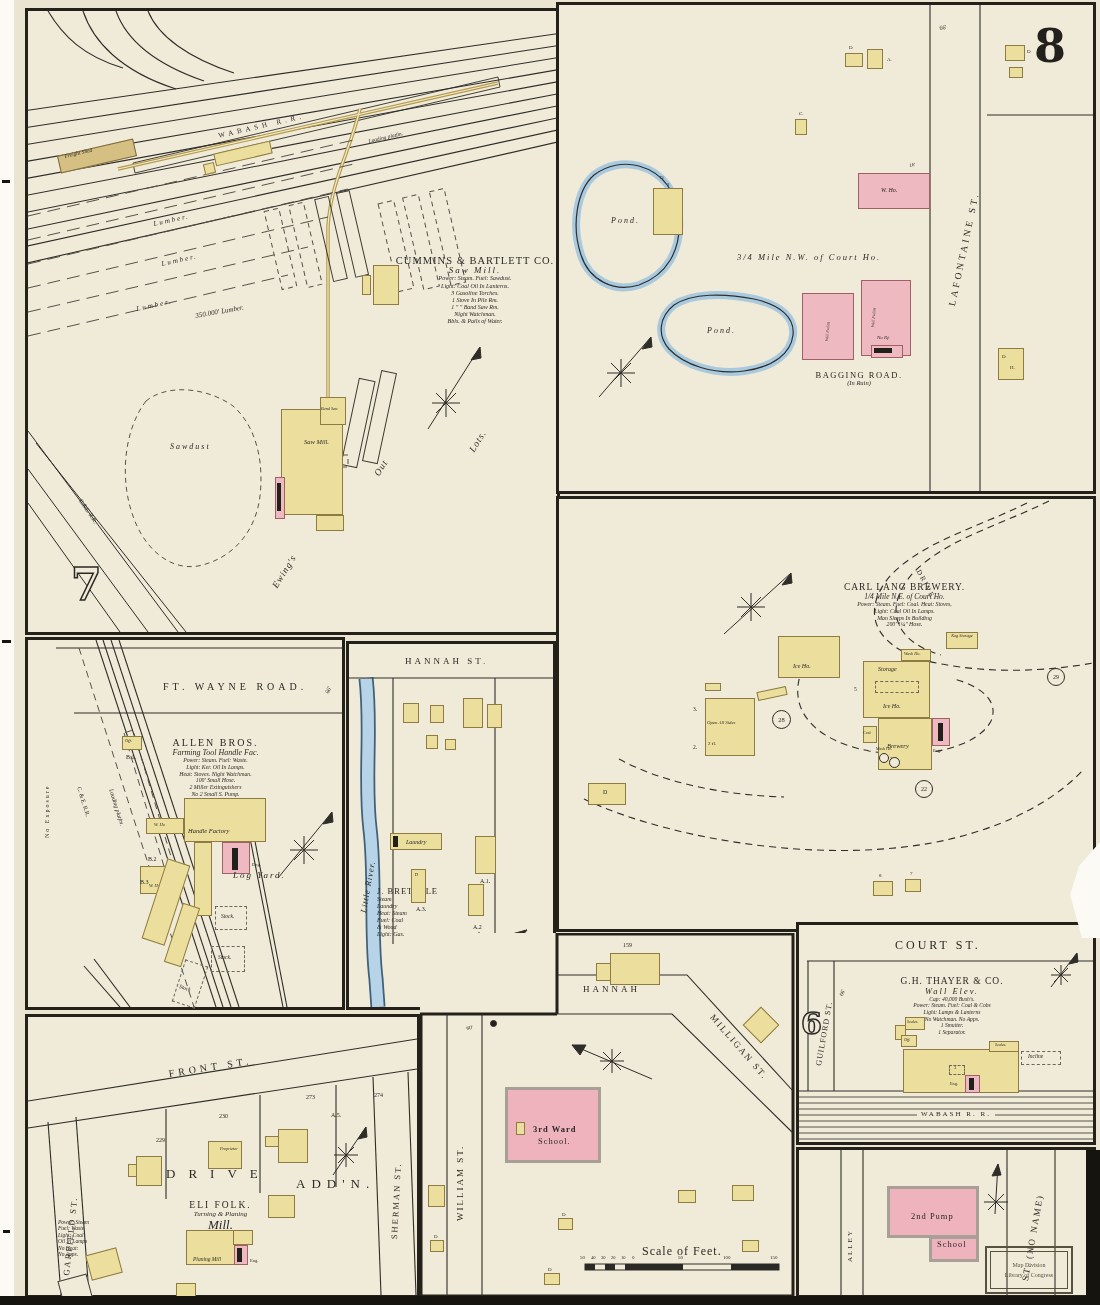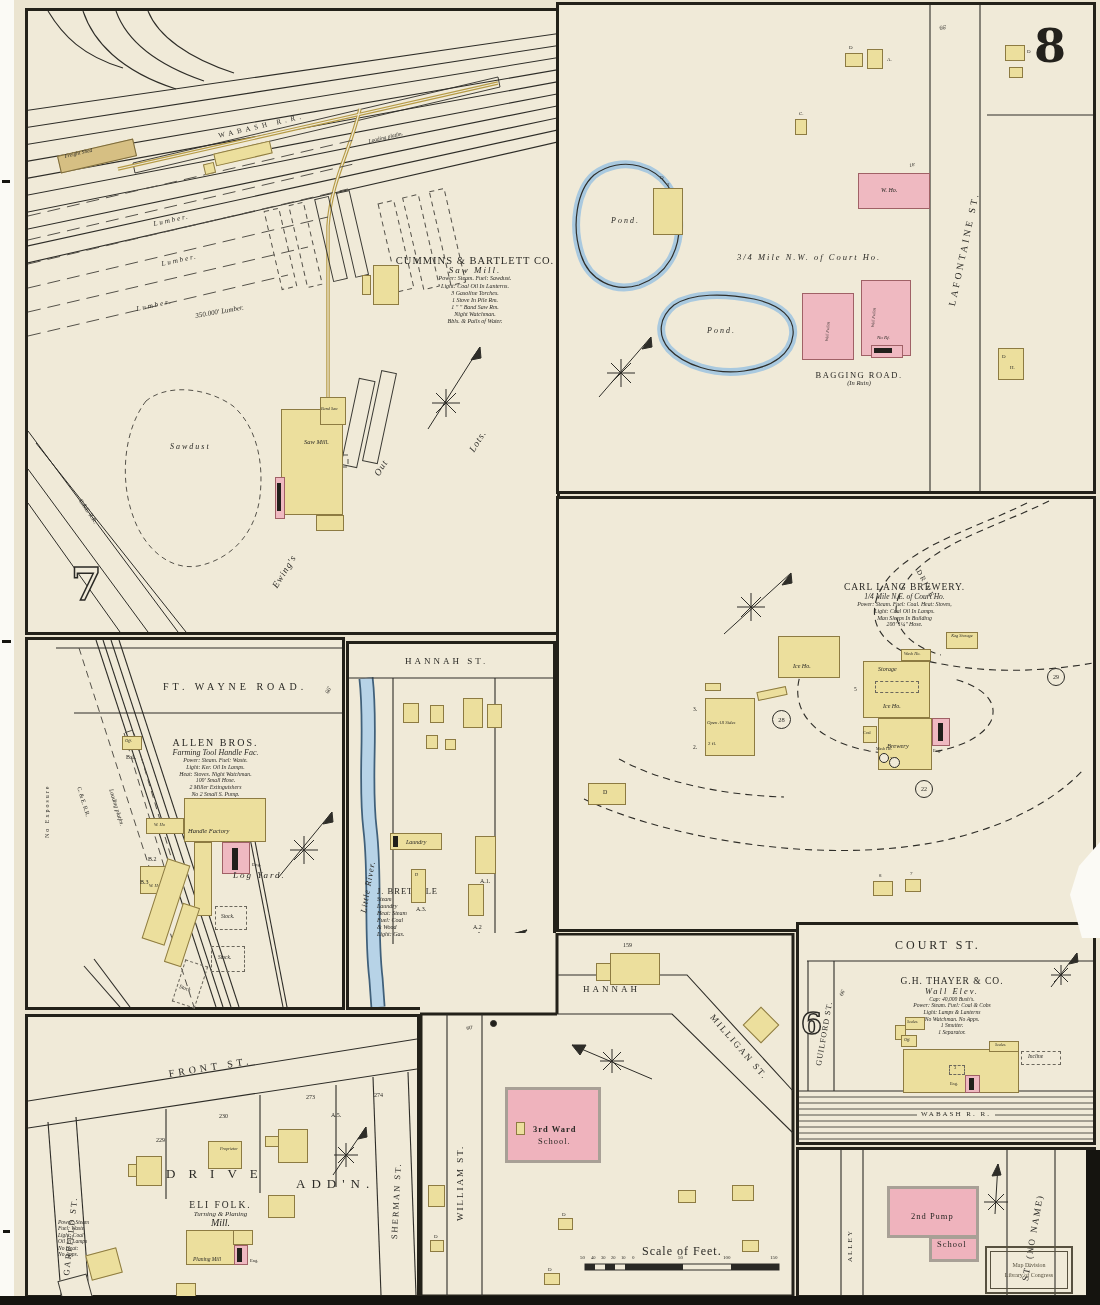--- a/index.html
+++ b/index.html
@@ -428,21 +428,21 @@
     <div class="b by" style="left:180px;top:124px;width:34px;height:28px;"></div>
     <div class="lbl it" style="left:192px;top:130px;font-size:4.2px;">Proprietor</div>
     <div class="b by" style="left:250px;top:112px;width:30px;height:34px;"></div>
     <div class="b by" style="left:237px;top:119px;width:14px;height:11px;"></div>
     <div class="lbl" style="left:138px;top:150px;font-size:13px;letter-spacing:13px;">DRIVE</div>
     <div class="lbl" style="left:268px;top:160px;font-size:13px;letter-spacing:6px;">ADD'N.</div>
     <div class="b by xb" style="left:240px;top:178px;width:27px;height:23px;"></div>
     <div class="lbl ctr" style="left:130px;top:184px;width:125px;">
       <div style="font-size:9.5px;letter-spacing:2px;">ELI FOLK.</div>
       <div class="it" style="font-size:7px;">Turning &amp; Planing</div>
-      <div class="it" style="font-size:10px;">Mill.</div>
+      <div class="it" style="font-size:13px;">Mill.</div>
     </div>
     <div class="lbl note" style="left:30px;top:202px;font-size:5.5px;">
       <div>Power: Steam</div>
         <div>Fuel: Waste</div>
       <div>Light: Coal</div>
         <div>Oil In Lamps</div>
       <div>No Heat:</div>
         <div>No Apps.</div>
     </div>
     <div class="b by" style="left:158px;top:213px;width:50px;height:35px;"></div>

